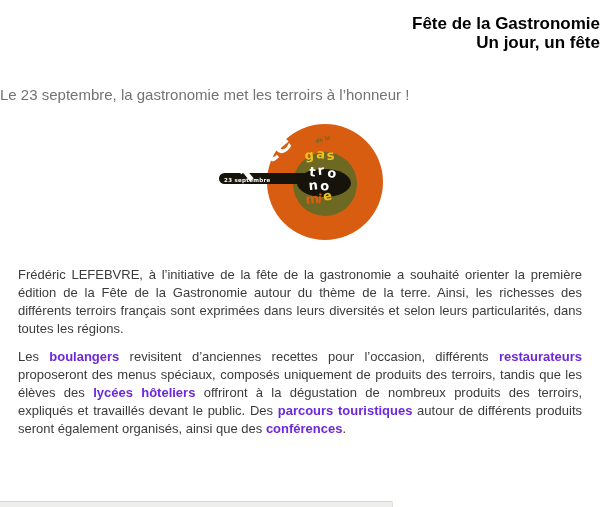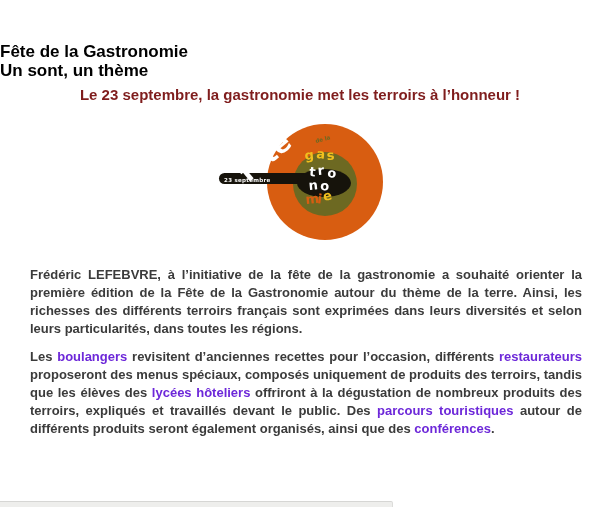--- a/index.html
+++ b/index.html
@@ -7,34 +7,33 @@
     position: relative;
     width: 600px;
     height: 507px;
     background: #ffffff;
     overflow: hidden;
     font-family: "Liberation Sans", sans-serif;
   }
   .title {
     position: absolute;
     top: 14px; left: 0; right: 0;
-    text-align: left;
+    text-align: right;
     font-size: 17px;
     line-height: 19px;
     font-weight: bold;
     color: #000000;
-    margin-top: 28px;
   }
   .subtitle {
     position: absolute;
     top: 86px; left: 0; right: 0;
-    text-align: center;
+    text-align: left;
     font-size: 15px;
-    font-weight: bold;
-    color: #7f1d1d;
+    font-weight: normal;
+    color: #737373;
   }
   .logo {
     position: absolute;
     top: 120px;
     left: 210px;
     width: 175px;
     height: 122px;
   }
   .logo text {
     font-family: "DejaVu Sans", sans-serif;
@@ -47,41 +46,41 @@
   .body-text {
     position: absolute;
     top: 266px;
     left: 18px;
     right: 18px;
     font-size: 13px;
     line-height: 18px;
     text-align: justify;
     color: #3b3b3b;
   }
-  .body-text p { margin: 0 0 10px 12px; font-weight: bold; }
+  .body-text p { margin: 0 0 10px 0; }
   .body-text b { color: #6d28d9; }
   .bottom-bar {
     position: absolute;
     left: 0; bottom: 0;
     width: 392px;
     height: 5px;
     background: #eeeeec;
     border-top: 1px solid #d6d6d4;
     border-right: 1px solid #dcdcda;
     border-top-right-radius: 2px;
   }
 </style>
 </head>
 <body>
 
 <div class="page">
 
   <div class="title">
     <div>Fête de la Gastronomie</div>
-    <div>Un sont, un thème</div>
+    <div>Un jour, un fête</div>
   </div>
 
   <div class="subtitle">Le 23 septembre, la gastronomie met les terroirs à l’honneur !</div>
 
   <svg class="logo" viewBox="0 0 175 122" xmlns="http://www.w3.org/2000/svg" aria-hidden="true">
     <circle cx="115" cy="62" r="58" fill="#d85d11"></circle>
     <circle cx="115" cy="64" r="32" fill="#6d6922"></circle>
     <rect x="9" y="53" width="100" height="11" rx="5.5" fill="#16130b"></rect>
     <ellipse cx="114" cy="63" rx="27" ry="14" fill="#16130b"></ellipse>
     <text class="date-text" x="14" y="61.5" fill="#ffffff">23 septembre</text>

